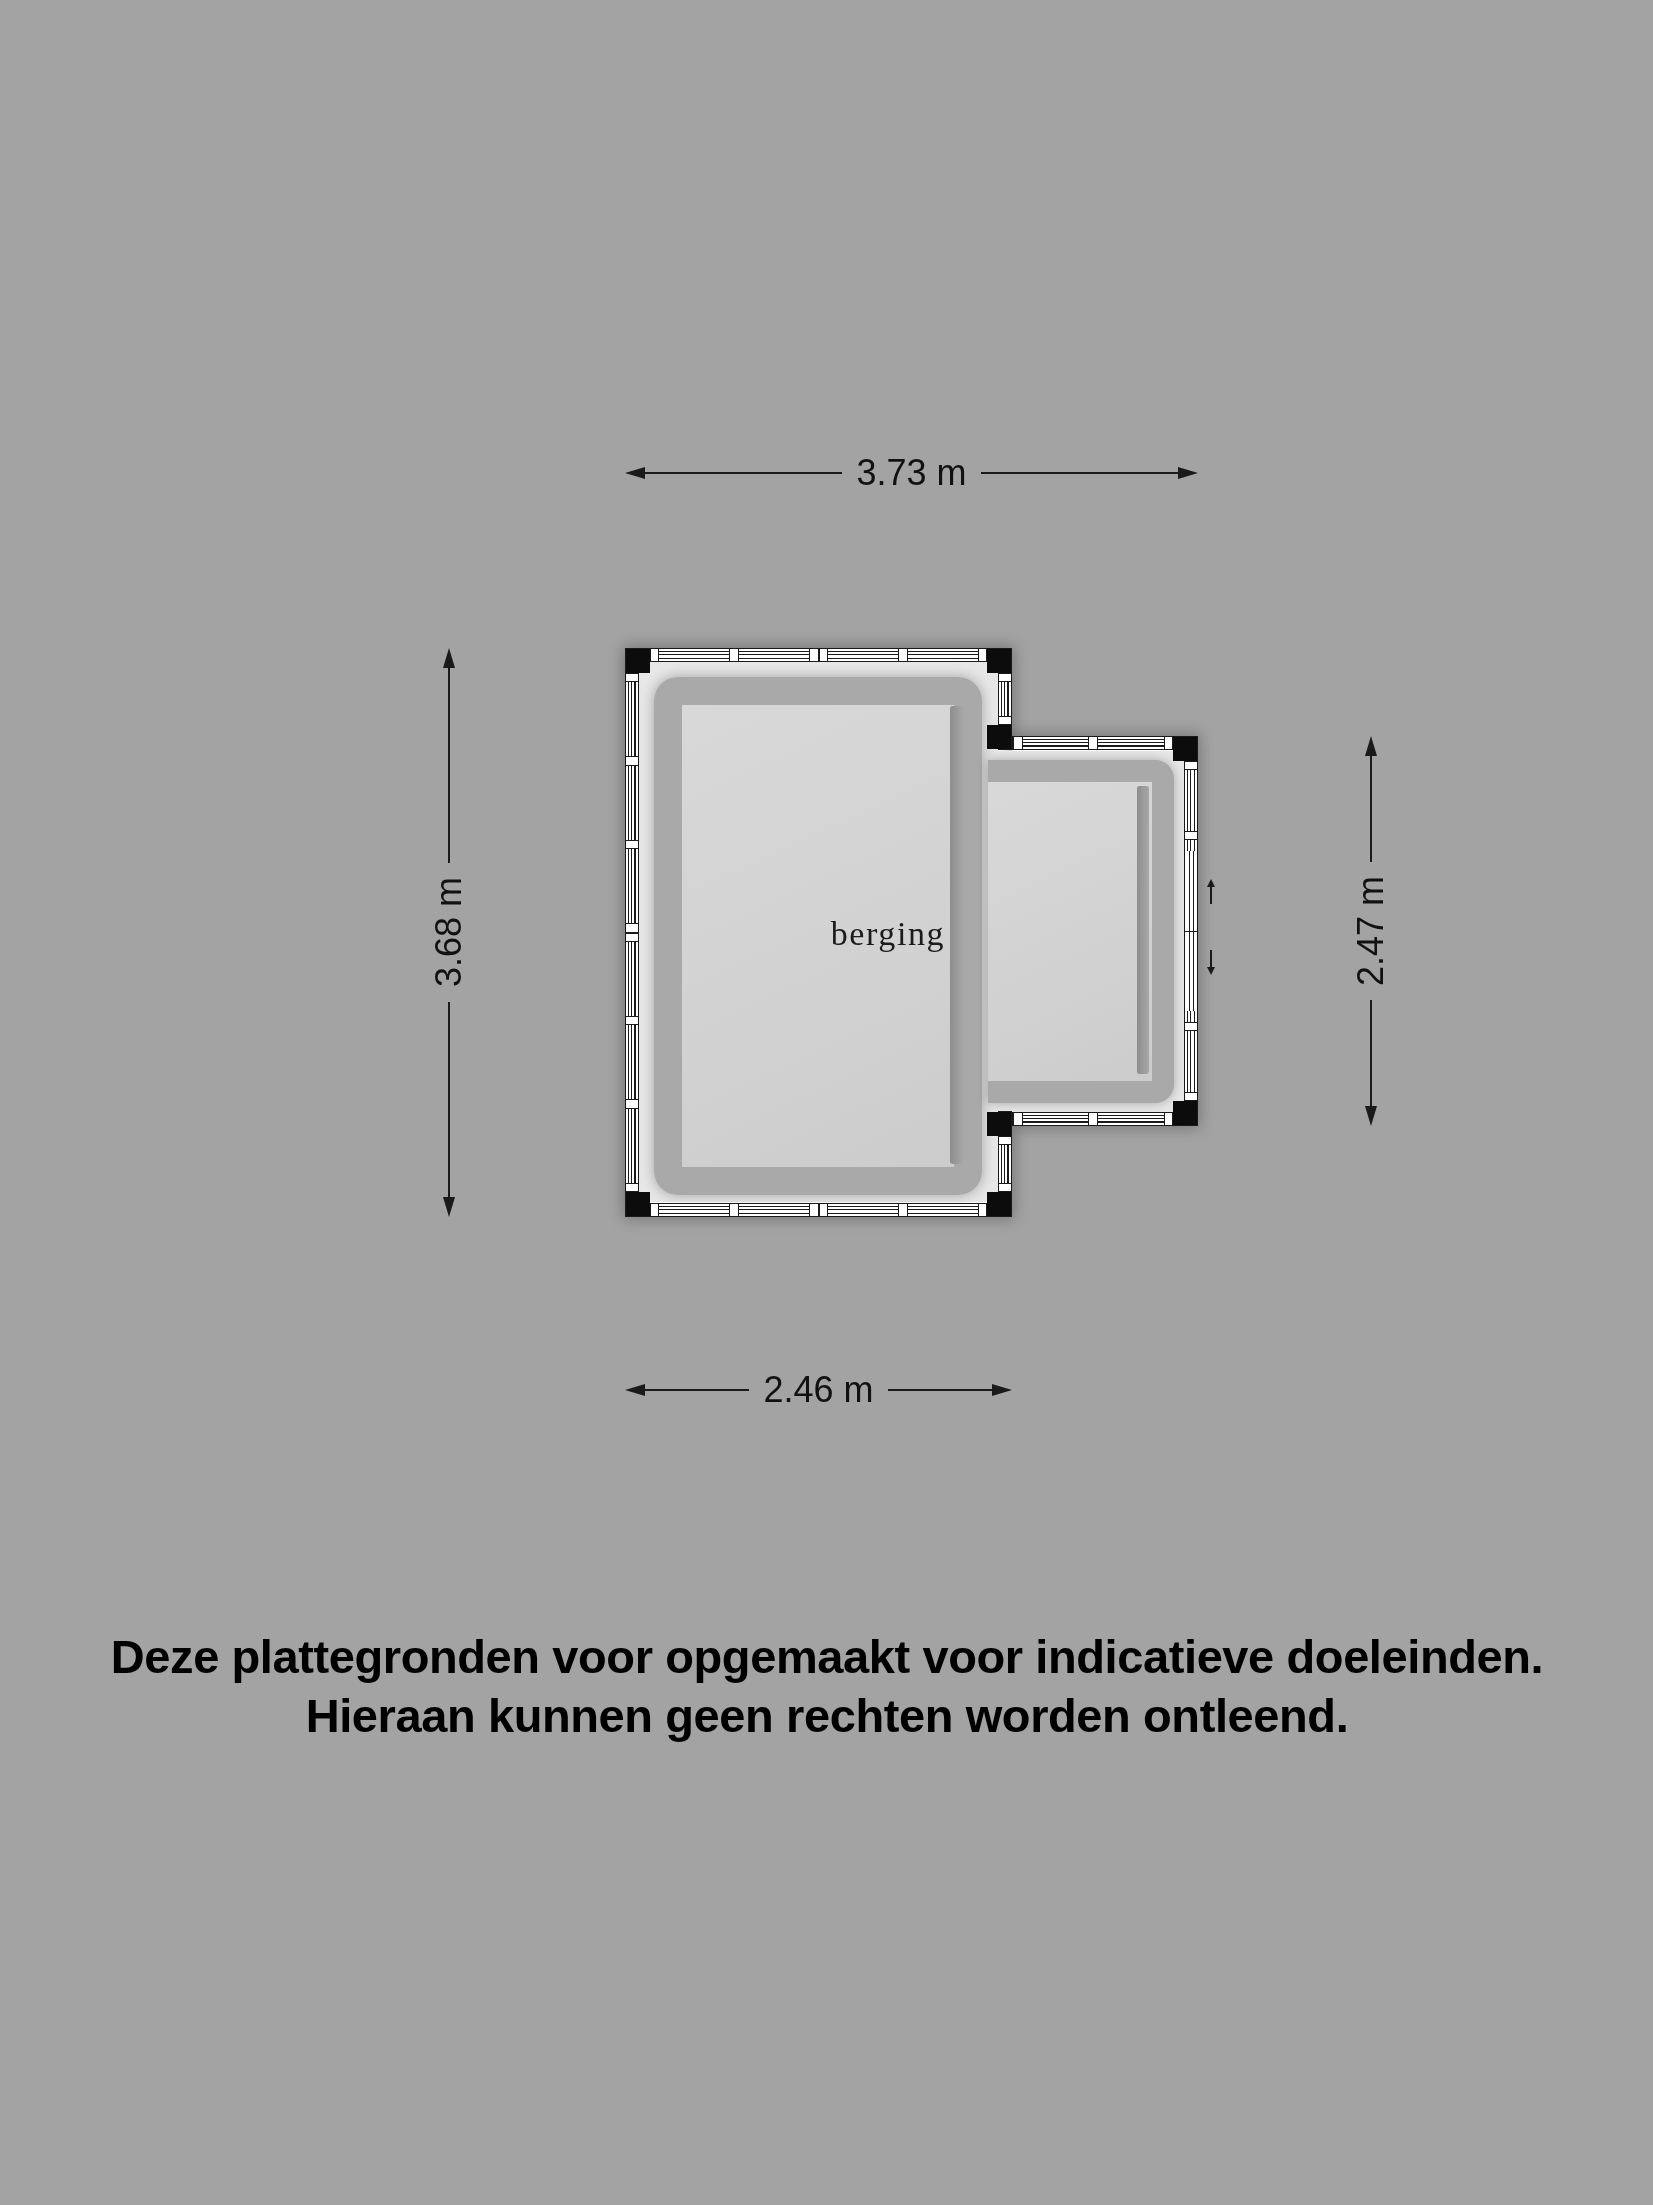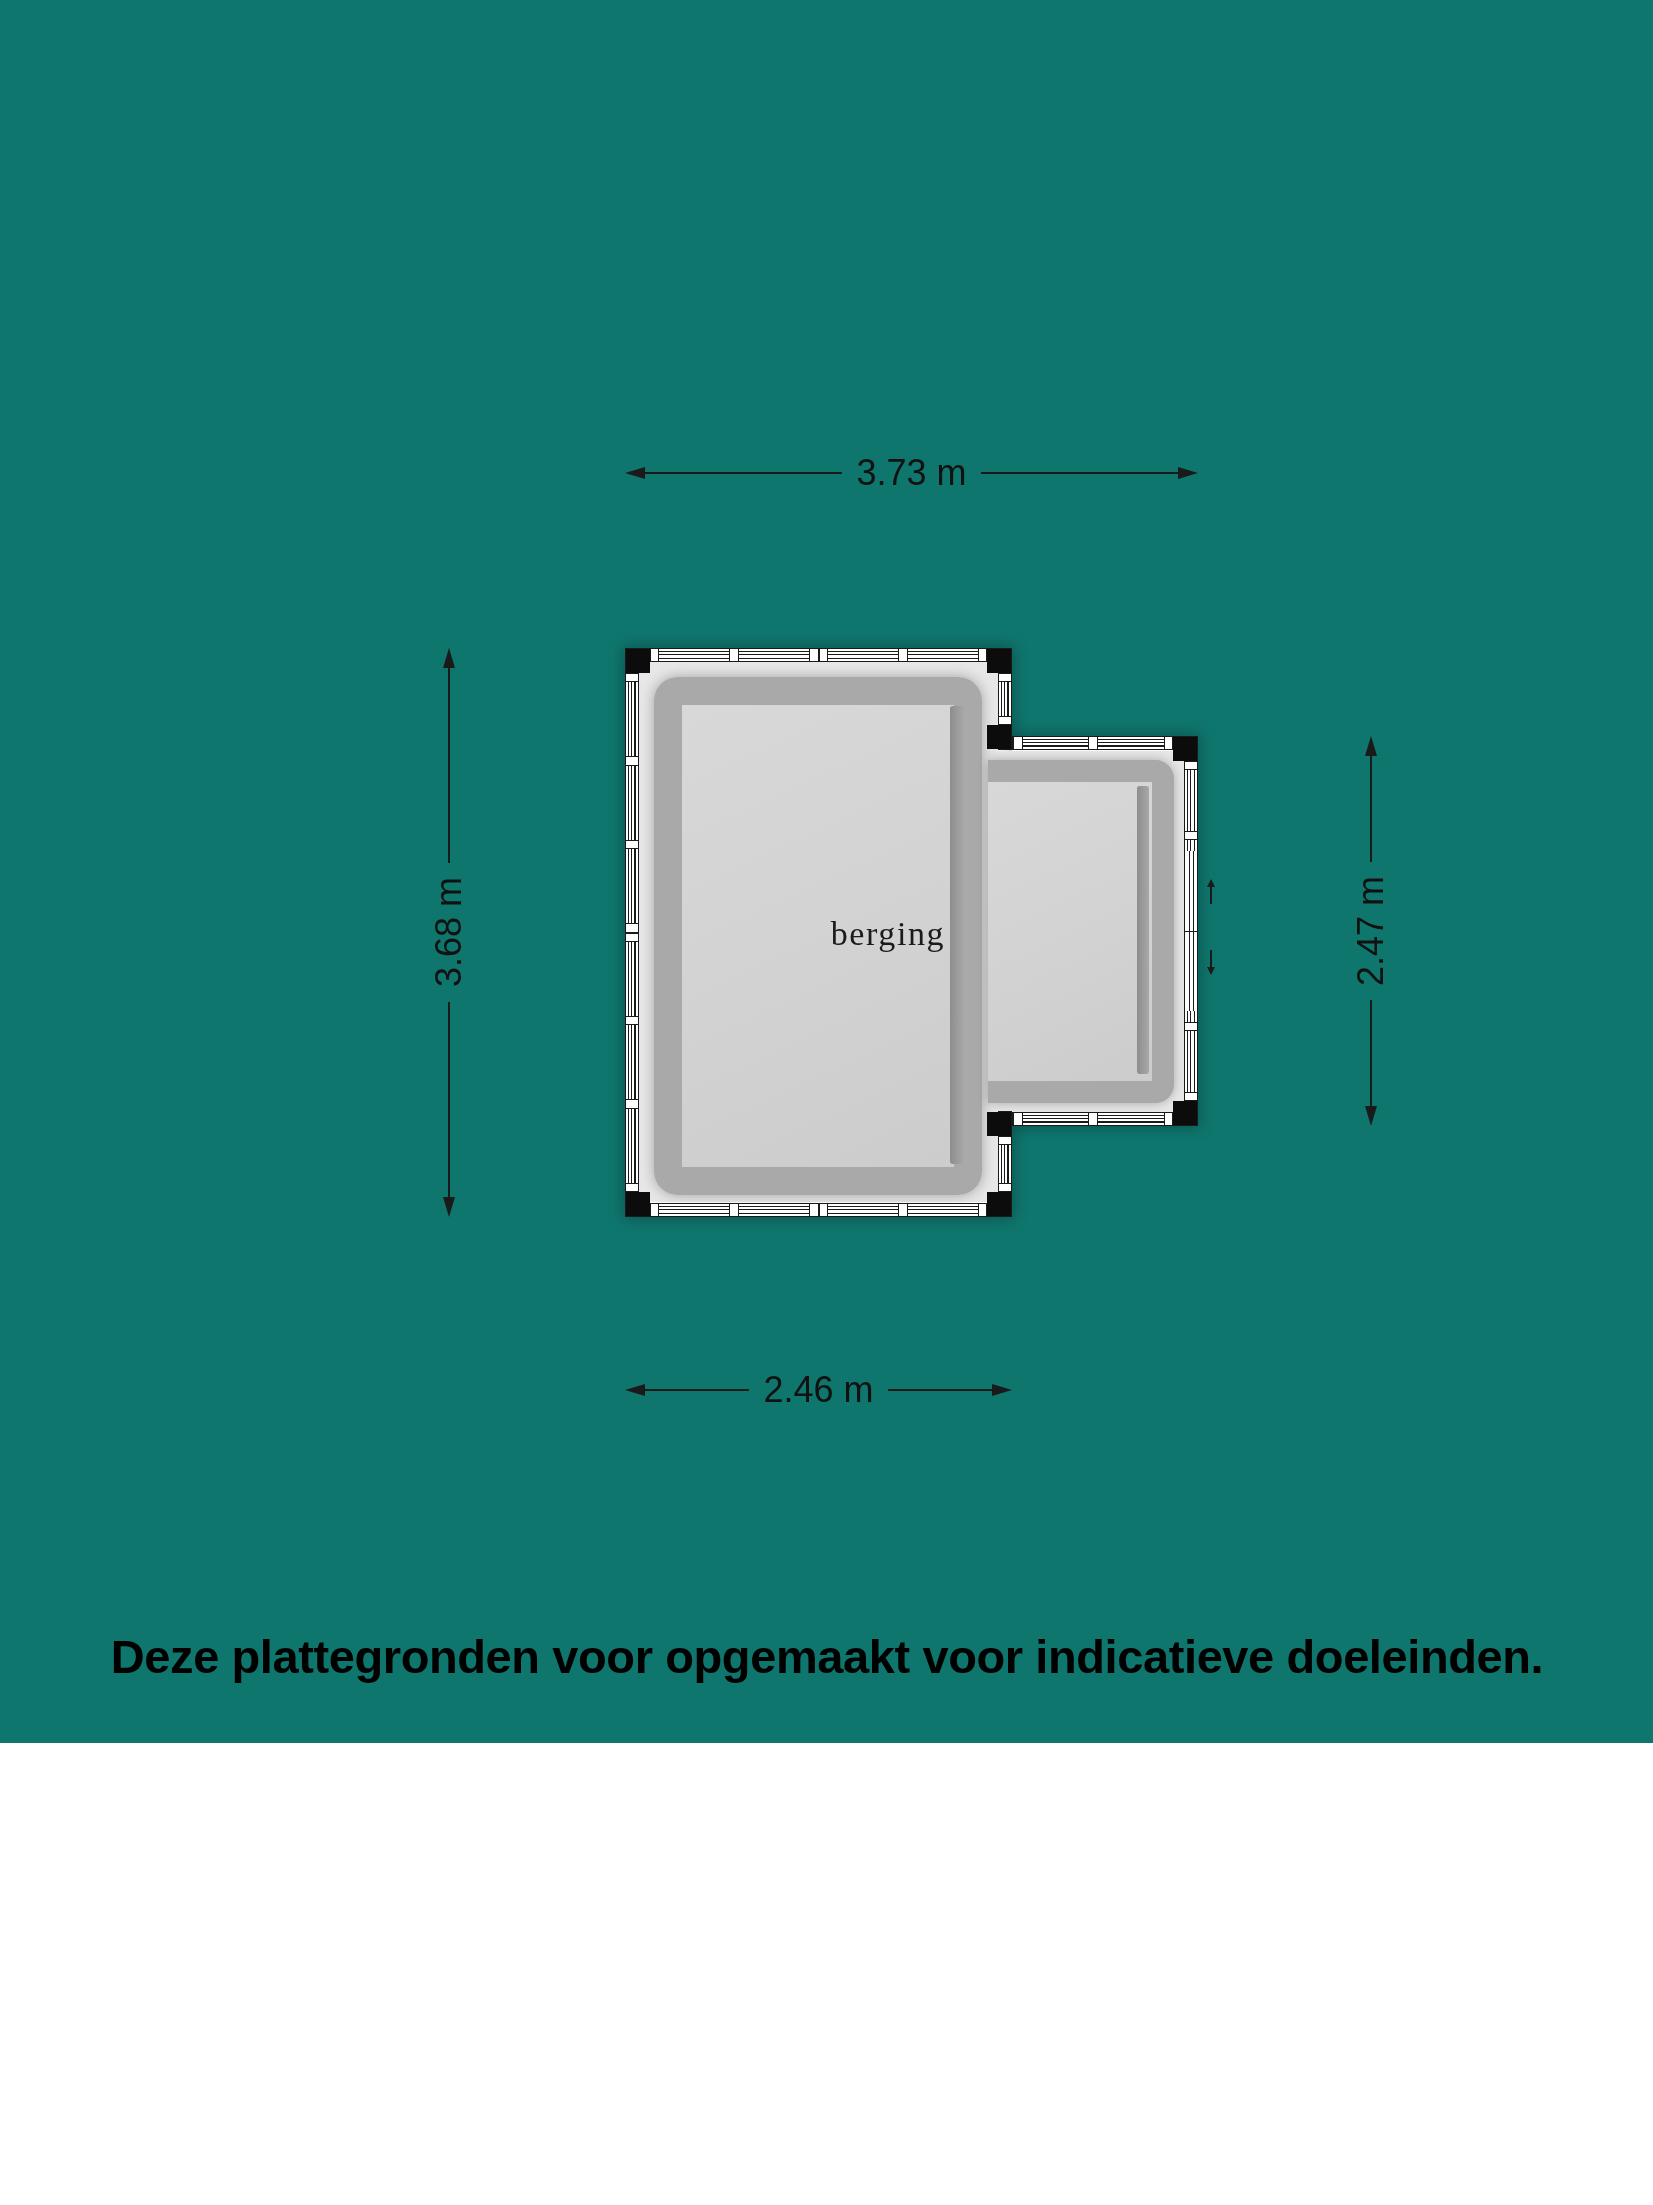--- a/index.html
+++ b/index.html
@@ -1,16 +1,16 @@
 <!DOCTYPE html>
 <html style="font-size:12.6px"><head>
 <meta charset="utf-8">
 <style>
   html,body{margin:0;padding:0;background:#fff;}
-  #canvas{position:relative;width:1654px;height:1743px;background:#0f766e;overflow:hidden;
+  #canvas{position:relative;width:1654px;height:2205px;background:#a3a3a3;overflow:hidden;
           font-family:"Liberation Sans",sans-serif;color:#111;}
   *{box-sizing:border-box;}
 
   
   .band{position:absolute;display:flex;background:#fff;border:1.6px solid #1a1a1a;}
   .band-h{flex-direction:row;height:14px;}
   .band-v{flex-direction:column;width:14px;}
   .corner{background:#0c0c0c;flex:0 0 23.6px;}
   .band-h .corner{width:23.6px;height:23.6px;}
   .band-v .corner{height:23.6px;width:23.6px;}
@@ -220,16 +220,17 @@
     <div class="da-head-up"></div>
     <div class="da-shaft"></div>
   </div>
   <div class="door-arrow" style="left:1205px;top:950px;">
     <div class="da-shaft"></div>
     <div class="da-head-down"></div>
   </div>
 
   <div class="disclaimer">
     <div>Deze plattegronden voor opgemaakt voor indicatieve doeleinden.</div>
+    <div>Hieraan kunnen geen rechten worden ontleend.</div>
   </div>
 
 </div>
 
 
 </body></html>

